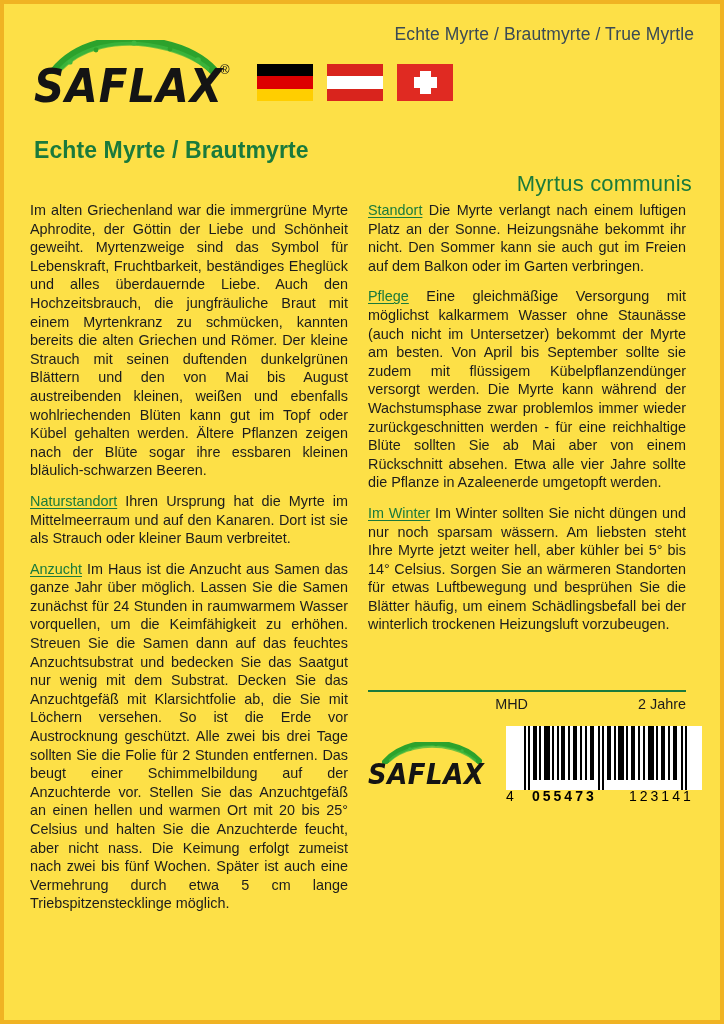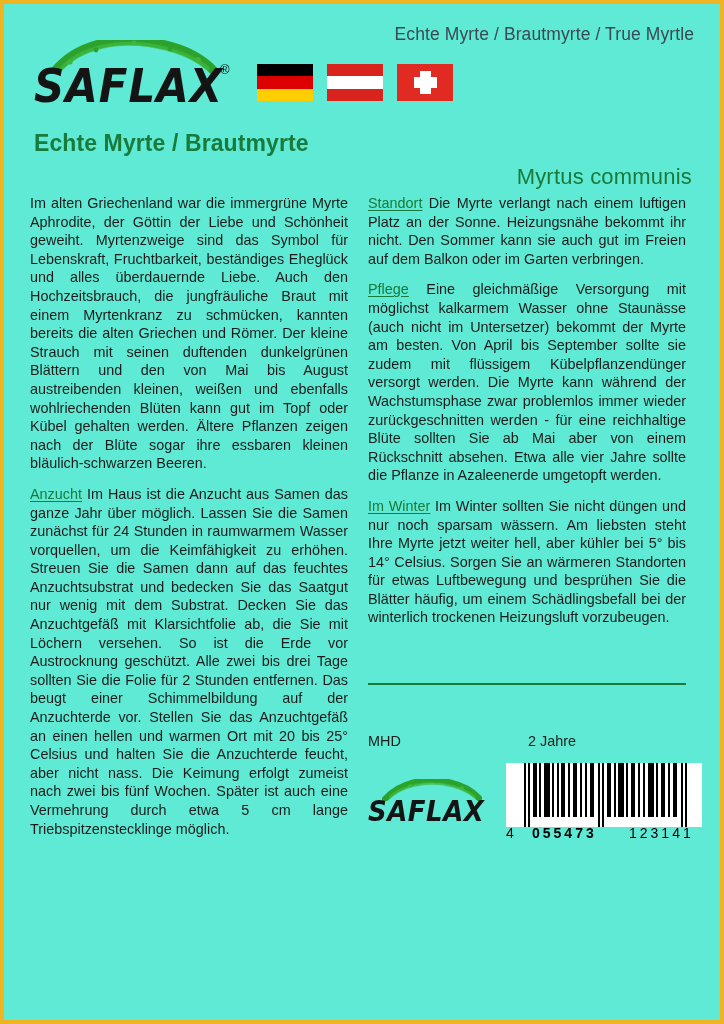--- a/index.html
+++ b/index.html
@@ -8,21 +8,21 @@
     background: #ffffff;
   }
   body {
     font-family: "Liberation Sans", sans-serif;
   }
   .packet {
     position: relative;
     width: 724px;
     height: 1024px;
     box-sizing: border-box;
-    background: #5eead4;
+    background: #fde047;
     border: 4px solid #f0b323;
     overflow: hidden;
   }
   .inner {
     position: absolute;
     left: 0; top: 0; right: 0; bottom: 0;
     padding: 0 26px;
     box-sizing: border-box;
   }
 
@@ -100,20 +100,21 @@
     position: absolute;
     background: #ffffff;
   }
   .flag-ch .cross-v { left: 22.5px; top: 7px;  width: 11px; height: 23px; }
   .flag-ch .cross-h { left: 16.5px; top: 13px; width: 23px; height: 11px; }
 
   
   .titles {
     position: relative;
     height: 72px;
+    margin-top: 7px;
   }
   .title-de {
     position: absolute;
     left: 4px;
     top: 8px;
     font-size: 23px;
     font-weight: 700;
     color: #1a7a3c;
     letter-spacing: .1px;
   }
@@ -156,24 +157,24 @@
   }
 
   
   .rule {
     height: 2px;
     background: #1a7a3c;
     margin: 56px 0 0 0;
     width: 100%;
   }
   .meta {
-    margin-top: 44px;
     font-size: 14.4px;
     color: #1c1c1c;
     line-height: 24px;
+    text-align: right;
   }
   .meta-row {
     display: flex;
   }
   .meta-label { width: 160px; }
   .meta-value { flex: 1; }
 
   .footer-brand {
     margin-top: 10px;
     display: flex;
@@ -274,20 +275,21 @@
     <div class="titles">
       <div class="title-de">Echte Myrte / Brautmyrte</div>
       <div class="title-latin">Myrtus communis</div>
     </div>
 
     <div class="columns">
 
       <div class="col">
         <p>Im alten Griechenland war die immergrüne Myrte Aphrodite, der Göttin der Liebe und Schönheit geweiht. Myrtenzweige sind das Symbol für Lebenskraft, Fruchtbarkeit, beständiges Eheglück und alles überdauernde Liebe. Auch den Hochzeitsbrauch, die jungfräuliche Braut mit einem Myrtenkranz zu schmücken, kannten bereits die alten Griechen und Römer. Der kleine Strauch mit seinen duftenden dunkelgrünen Blättern und den von Mai bis August austreibenden kleinen, weißen und ebenfalls wohlriechenden Blüten kann gut im Topf oder Kübel gehalten werden. Ältere Pflanzen zeigen nach der Blüte sogar ihre essbaren kleinen bläulich-schwarzen Beeren.</p>
 
+        <p><span class="kw">Naturstandort</span><span> Ihren Ursprung hat die Myrte im Mittelmeerraum und auf den Kanaren. Dort ist sie als Strauch oder kleiner Baum verbreitet.</span></p>
 
         <p><span class="kw">Anzucht</span><span>  Im Haus ist die Anzucht aus Samen das ganze Jahr über möglich. Lassen Sie die Samen zunächst für 24 Stunden in raumwarmem Wasser vorquellen, um die Keimfähigkeit zu erhöhen. Streuen Sie die Samen dann auf das feuchtes Anzuchtsubstrat und bedecken Sie das Saatgut nur wenig mit dem Substrat. Decken Sie das Anzuchtgefäß mit Klarsichtfolie ab, die Sie mit Löchern versehen. So ist die Erde vor Austrocknung geschützt. Alle zwei bis drei Tage sollten Sie die Folie für 2 Stunden entfernen. Das beugt einer Schimmelbildung auf der Anzuchterde vor. Stellen Sie das Anzuchtgefäß an einen hellen und warmen Ort mit 20 bis 25° Celsius und halten Sie die Anzuchterde feucht, aber nicht nass.  Die Keimung erfolgt zumeist nach zwei bis fünf Wochen. Später ist auch eine Vermehrung durch etwa 5 cm lange Triebspitzenstecklinge möglich.</span></p>
       </div>
 
       <div class="col">
         <p><span class="kw">Standort</span><span> Die Myrte verlangt nach einem luftigen Platz an der Sonne. Heizungsnähe bekommt ihr nicht. Den Sommer kann sie auch gut im Freien auf dem Balkon oder im Garten verbringen.</span></p>
 
         <p><span class="kw">Pflege</span><span> Eine gleichmäßige Versorgung mit möglichst kalkarmem Wasser ohne Staunässe (auch nicht im Untersetzer) bekommt der Myrte am besten. Von April bis September sollte sie zudem mit flüssigem Kübelpflanzendünger versorgt werden. Die Myrte kann während der Wachstumsphase zwar problemlos immer wieder zurückgeschnitten werden - für eine reichhaltige Blüte sollten Sie ab Mai aber von einem Rückschnitt absehen. Etwa alle vier Jahre sollte die Pflanze in Azaleenerde umgetopft werden.</span></p>
 
         <p><span class="kw">Im Winter</span><span> Im Winter sollten Sie nicht düngen und nur noch sparsam wässern. Am liebsten steht Ihre Myrte jetzt weiter hell, aber kühler bei 5° bis 14° Celsius. Sorgen Sie an wärmeren Standorten für etwas Luftbewegung und besprühen Sie die Blätter häufig, um einem Schädlingsbefall bei der winterlich trockenen Heizungsluft vorzubeugen.</span></p>

